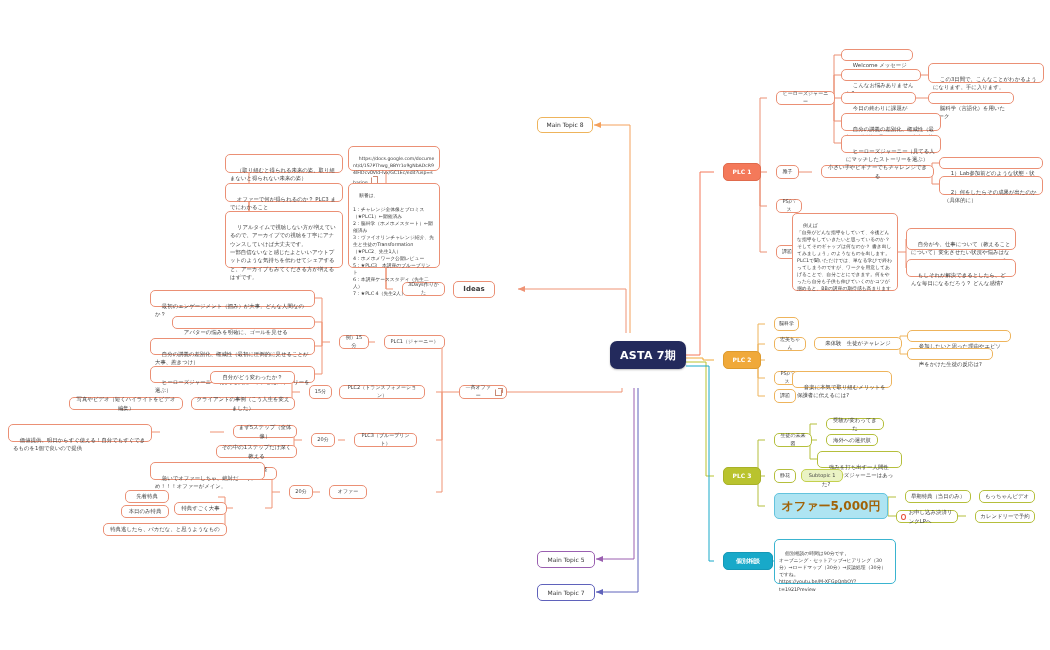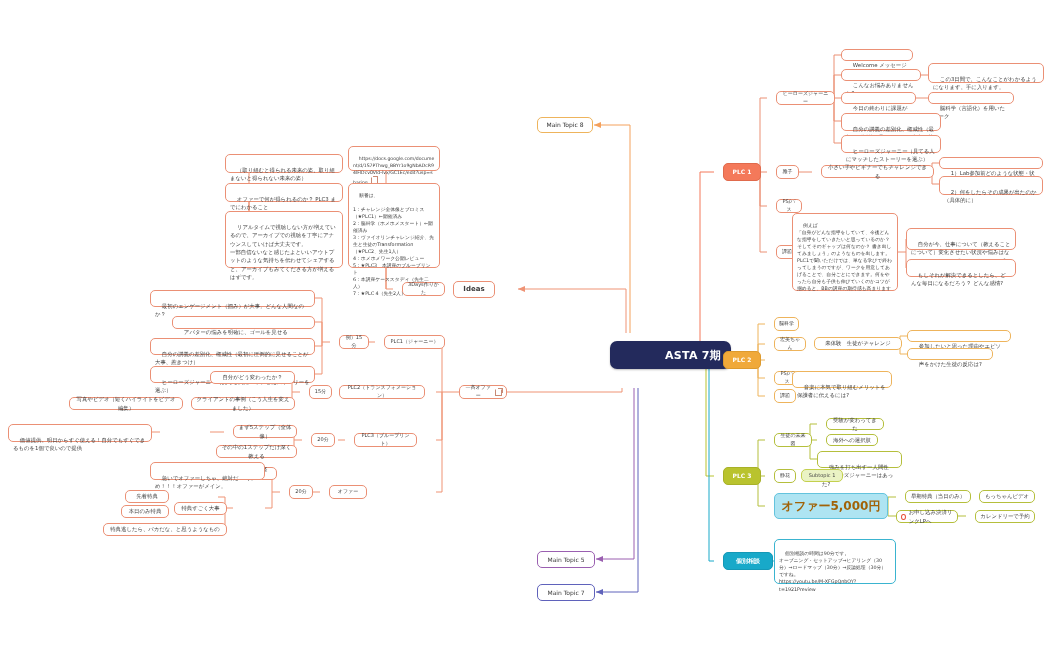--- a/index.html
+++ b/index.html
@@ -190,21 +190,21 @@
         <path d="M320,492 L313,492"></path>
         <path d="M280,492 L272,492 L272,470 L265,470"></path>
         <path d="M272,492 L272,508 L265,508"></path>
         <path d="M233,508 L225,508 L225,497 L218,497"></path>
         <path d="M225,508 L225,512 L218,512"></path>
         <path d="M225,508 L225,530 L218,530"></path>
       </g>
     </g>
   </svg>
 
-  <div class="central" style="left:610px;top:341px;width:76px;height:28px;padding-left:45px;">
+  <div class="central" style="left:610px;top:341px;width:76px;height:28px;">
     <span>ASTA 7期</span>
   </div>
 
   <div class="node c-amber center-text" style="left:528px;top:117px;width:56px;height:16px;font-size:6px;color:#333;">
     <span>Main Topic 8</span>
   </div>
   <div class="node c-purple center-text" style="left:528px;top:551px;width:58px;height:17px;font-size:6px;">
     <span>Main Topic 5</span>
   </div>
   <div class="node c-indigo center-text" style="left:528px;top:584px;width:58px;height:17px;font-size:6px;">

